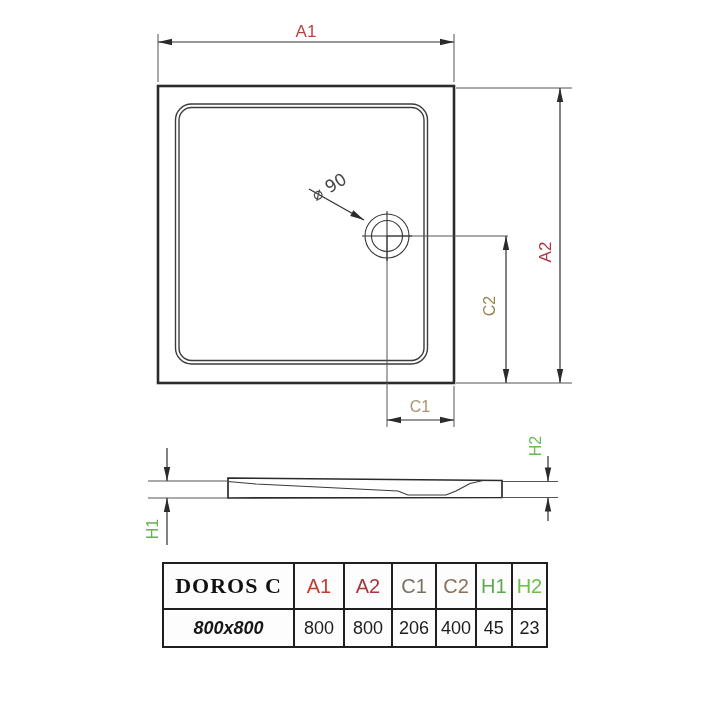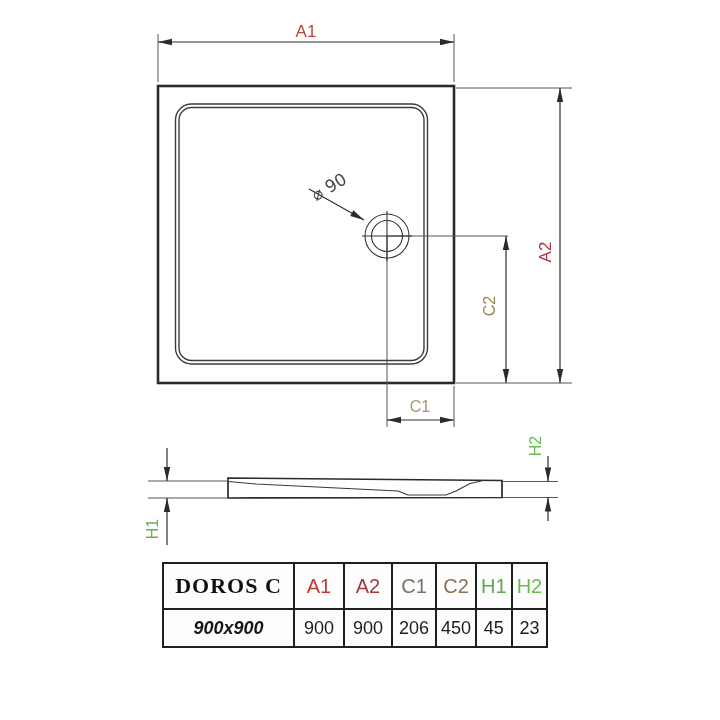--- a/index.html
+++ b/index.html
@@ -128,24 +128,24 @@
       <tr class="head">
         <th class="product">DOROS C</th>
         <th class="colhead col-a1">A1</th>
         <th class="colhead col-a2">A2</th>
         <th class="colhead col-c1">C1</th>
         <th class="colhead col-c2">C2</th>
         <th class="colhead col-h1">H1</th>
         <th class="colhead col-h2">H2</th>
       </tr>
       <tr class="data">
-        <th class="size">900x900</th>
-        <td class="val">900</td>
-        <td class="val">900</td>
+        <th class="size">800x800</th>
+        <td class="val">800</td>
+        <td class="val">800</td>
         <td class="val">206</td>
-        <td class="val">450</td>
+        <td class="val">400</td>
         <td class="val">45</td>
         <td class="val">23</td>
       </tr>
     </tbody>
   </table>
 
 </div>
 
 </body></html>

